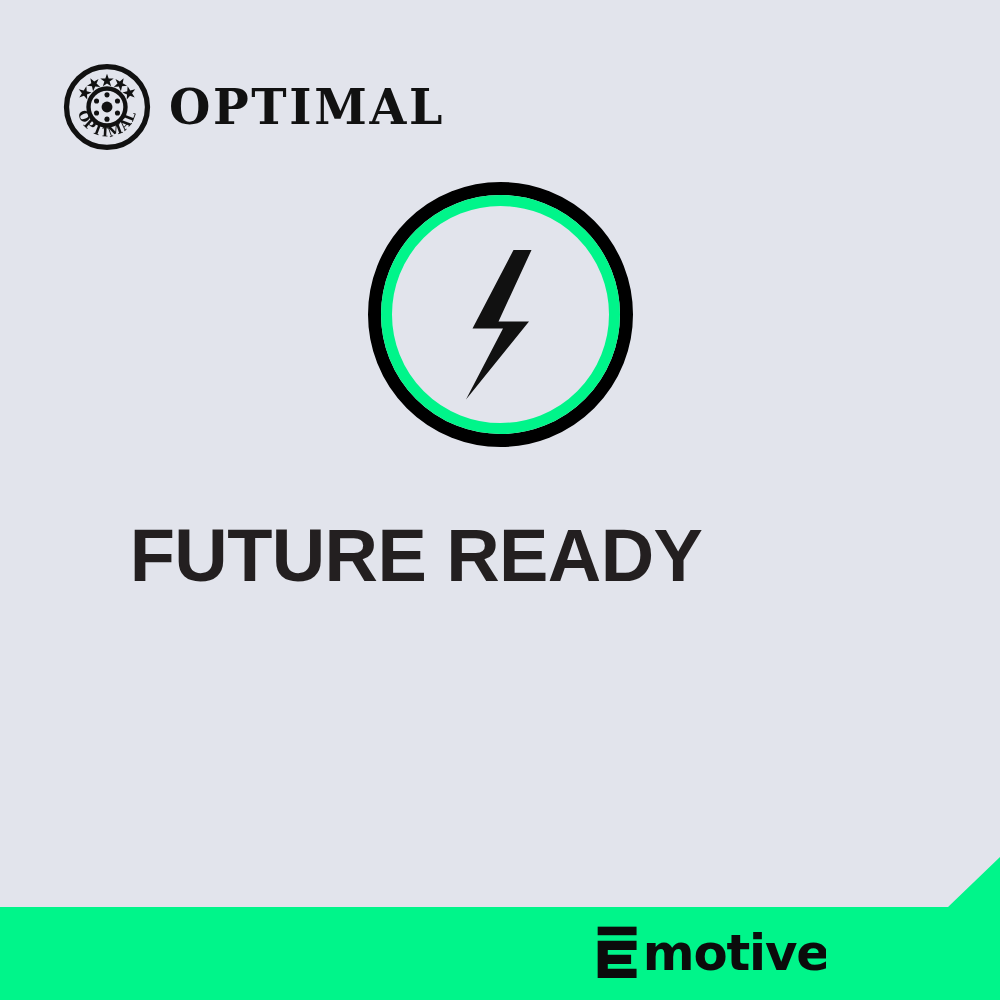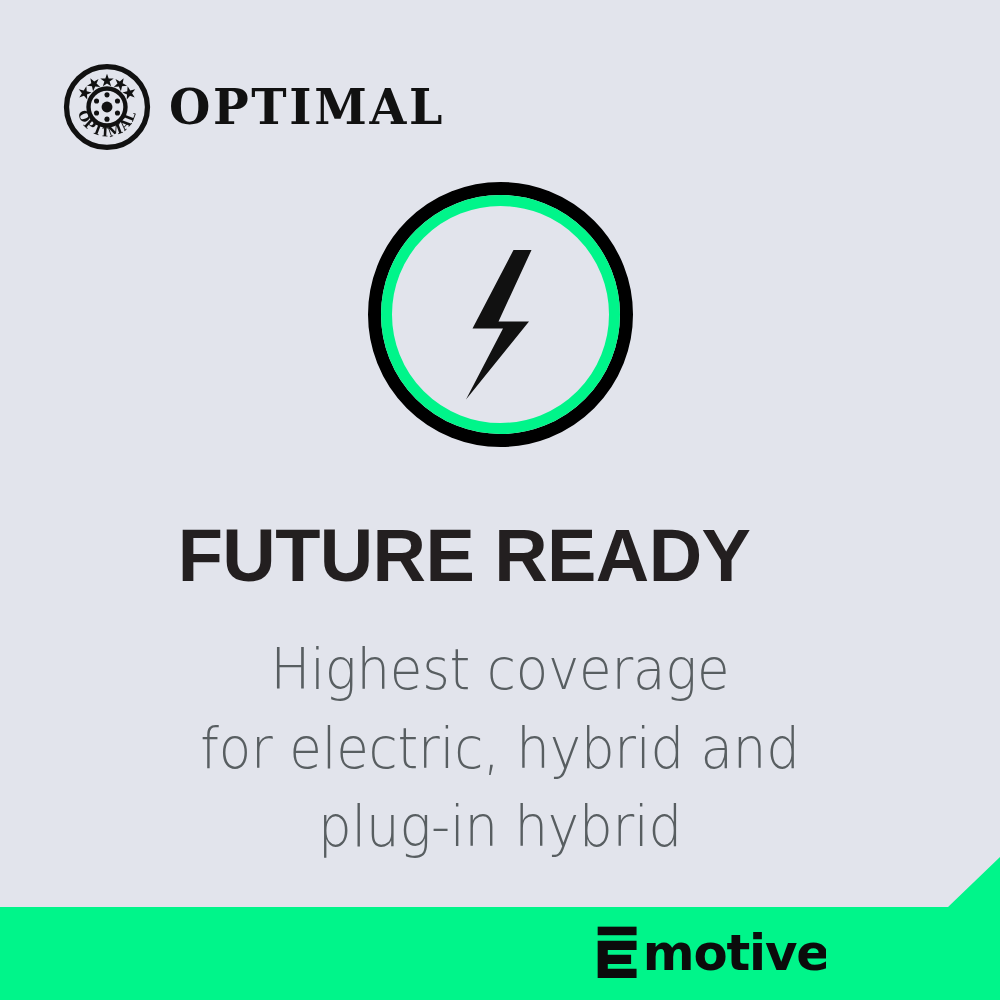--- a/index.html
+++ b/index.html
@@ -70,21 +70,20 @@
     top: 519px;
     width: 832px;
     text-align: center;
     font-family: "Liberation Sans", sans-serif;
     font-weight: 700;
     font-size: 74px;
     letter-spacing: -0.008em;
     color: #231f20;
     line-height: 1.0;
     white-space: nowrap;
-    margin-left: 48px;
   }
 
   
   .subhead {
     position: absolute;
     left: 0;
     top: 630px;
     width: 1000px;
     text-align: center;
     font-family: "DejaVu Sans", sans-serif;
@@ -176,25 +175,20 @@
 
         <circle cx="132.5" cy="132.5" r="114" fill="none" stroke="#00f58a" stroke-width="11"></circle>
 
         <polygon fill="#111111" points="145.5,68 104.5,146.5 135.0,146.5 98.5,216.5 98.0,217.5 161.0,139.5 130.5,139.5 163.5,68"></polygon>
       </svg>
     </span>
   </div>
 
   <div class="headline">FUTURE READY</div>
 
-  <div class="subhead">
-    <span class="sub-line">Highest coverage</span>
-    <span class="sub-line">for electric, hybrid and</span>
-    <span class="sub-line">plug-in hybrid</span>
-  </div>
 
   <div class="footer-band">
     <svg class="footer-shape" viewBox="0 0 1000 1000" xmlns="http://www.w3.org/2000/svg" aria-hidden="true">
       <polygon fill="#00f58a" points="0,907 948,907 1000,857 1000,1000 0,1000"></polygon>
     </svg>
 
     <span>
       <svg class="footer-logo" viewBox="0 0 300 72" xmlns="http://www.w3.org/2000/svg" aria-hidden="true">
         <g fill="#0b0b0b">
 

